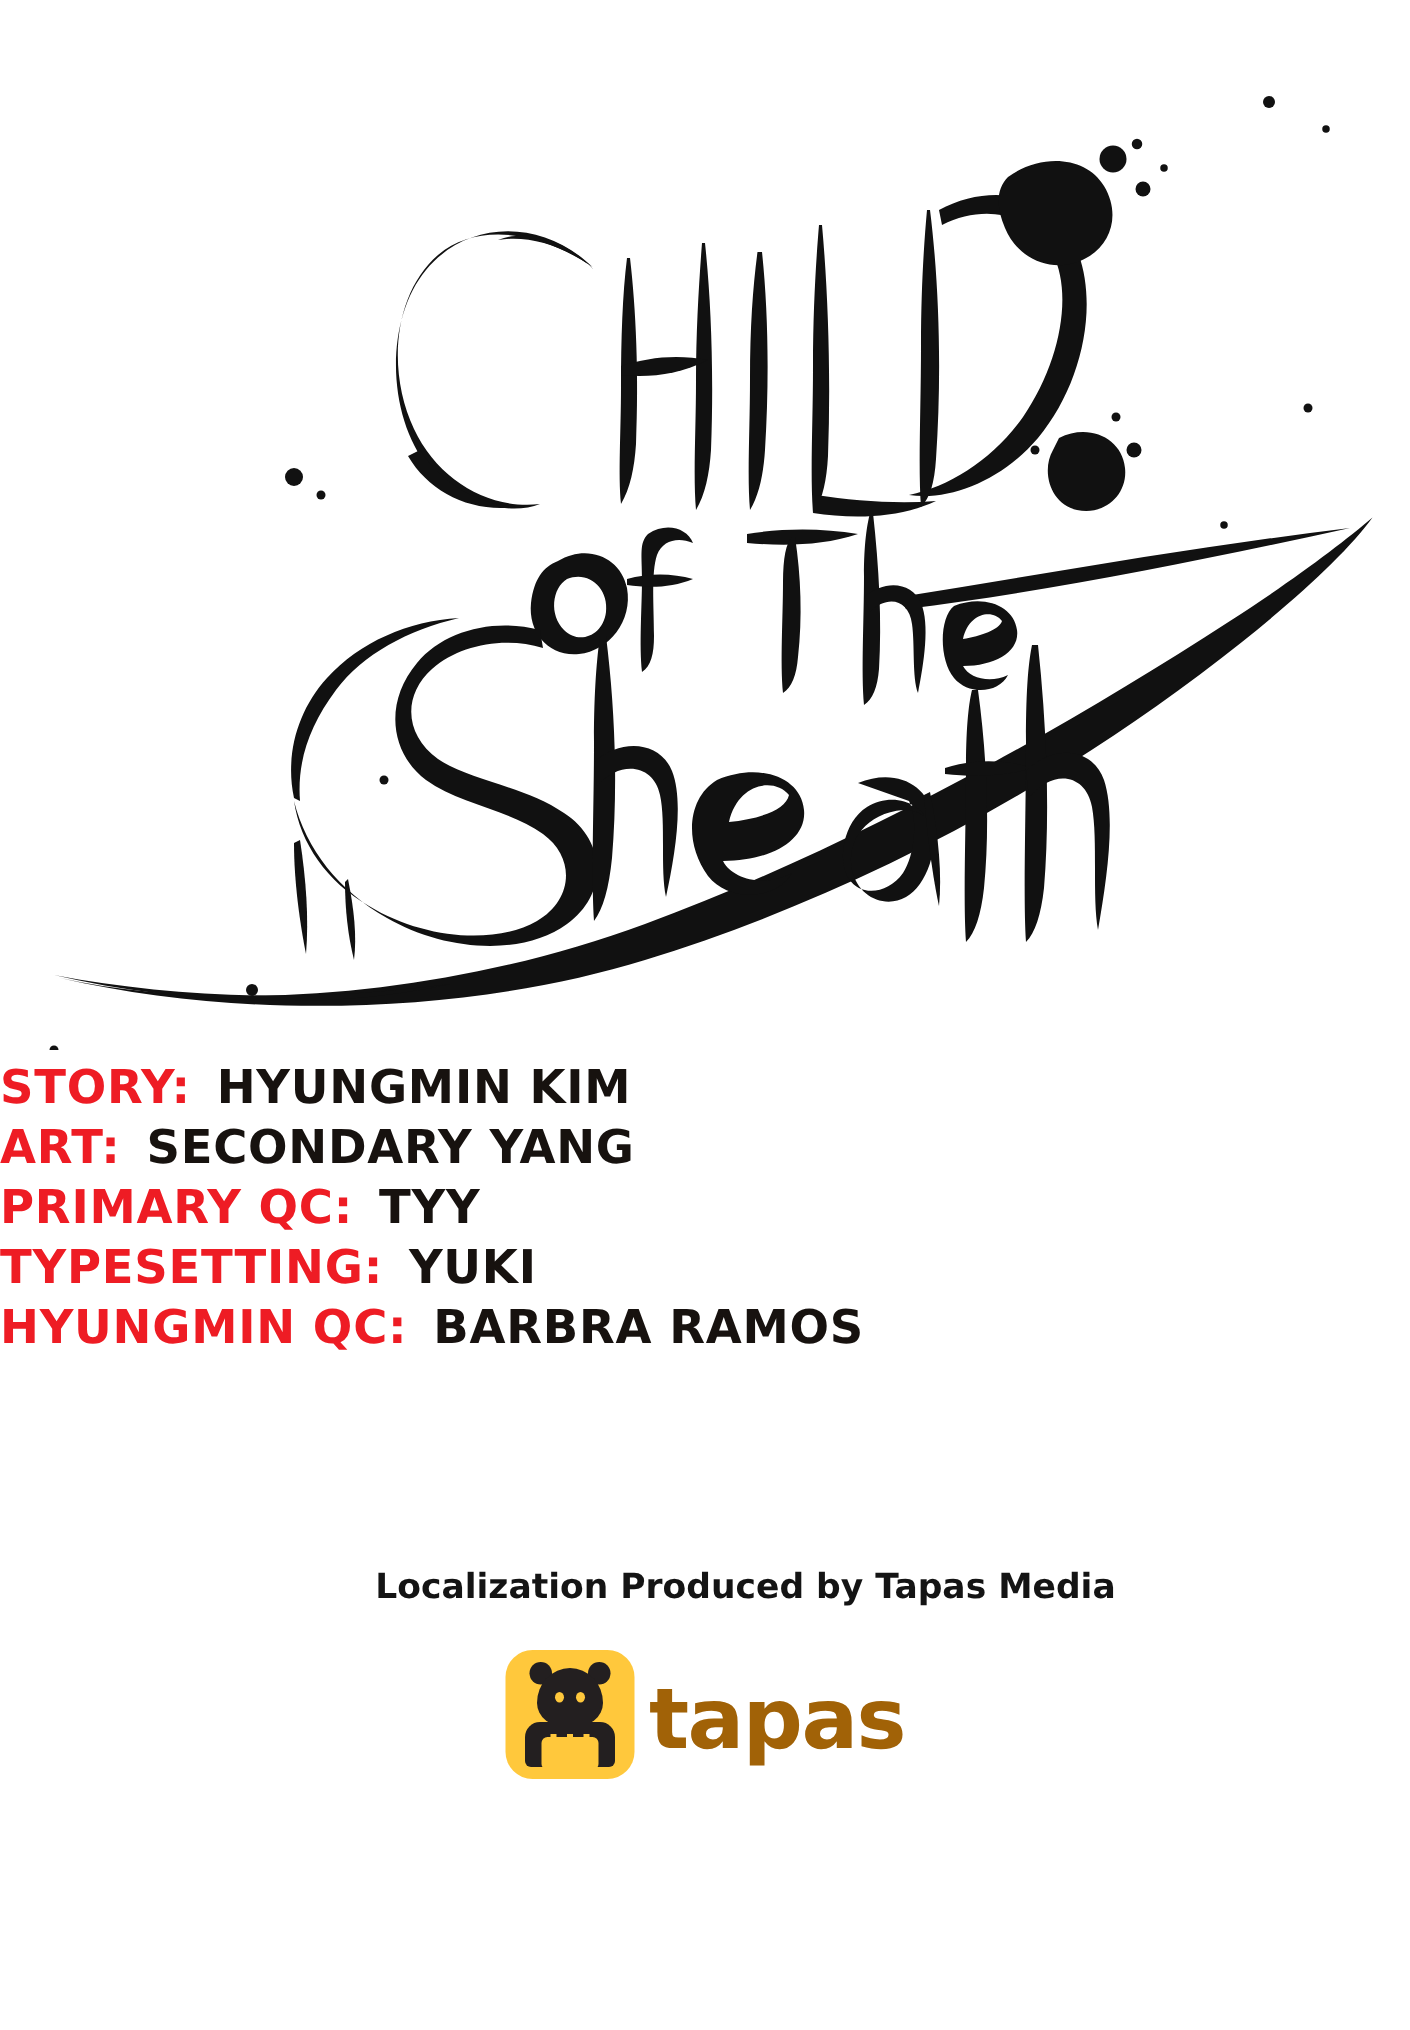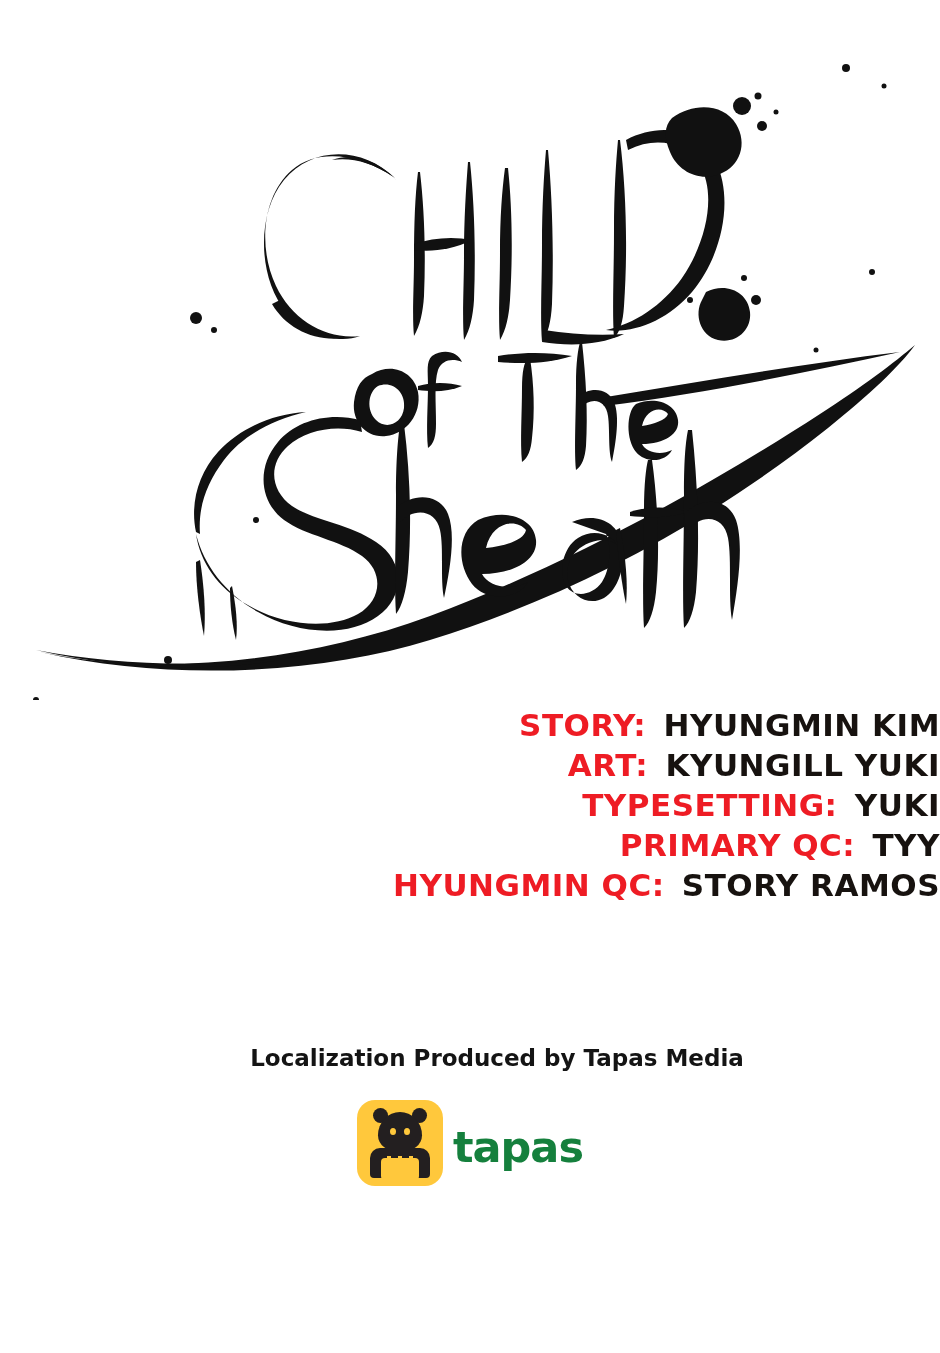--- a/index.html
+++ b/index.html
@@ -26,21 +26,21 @@
   .title-art svg {
     display: block;
   }
 
   
   .credits {
     position: absolute;
     left: 0;
     top: 705px;
     width: 940px;
-    text-align: right;
+    text-align: left;
   }
   .credit-line {
     font-family: "DejaVu Sans", sans-serif;
     font-weight: bold;
     font-size: 31px;
     letter-spacing: 0.5px;
     line-height: 40px;
     white-space: nowrap;
     color: #1a1a1a;
   }
@@ -139,22 +139,22 @@
     height: 7px;
     background: #ffc83c;
   }
   .bear-dash.d1 { left: 30px; }
   .bear-dash.d2 { left: 41px; }
   .bear-dash.d3 { left: 52px; }
 
   .tapas-word {
     font-family: "DejaVu Sans", sans-serif;
     font-weight: bold;
-    font-size: 43px;
-    color: #15803d;
+    font-size: 56px;
+    color: #a16207;
     letter-spacing: -1px;
     line-height: 62px;
     transform: translateY(4px);
   }
 </style>
 </head>
 <body>
 
 <div class="title-art">
   <svg width="940" height="700" viewBox="0 0 940 700" xmlns="http://www.w3.org/2000/svg" aria-hidden="true">
@@ -238,33 +238,33 @@
   </svg>
 </div>
 
 <div class="credits">
   <div class="credit-line">
     <span class="role">STORY:</span>
     <span class="value">HYUNGMIN KIM</span>
   </div>
   <div class="credit-line">
     <span class="role">ART:</span>
-    <span class="value">KYUNGILL YUKI</span>
+    <span class="value">SECONDARY YANG</span>
+  </div>
+  <div class="credit-line">
+    <span class="role">PRIMARY QC:</span>
+    <span class="value">TYY</span>
   </div>
   <div class="credit-line">
     <span class="role">TYPESETTING:</span>
     <span class="value">YUKI</span>
   </div>
   <div class="credit-line">
-    <span class="role">PRIMARY QC:</span>
-    <span class="value">TYY</span>
-  </div>
-  <div class="credit-line">
     <span class="role">HYUNGMIN QC:</span>
-    <span class="value">STORY RAMOS</span>
+    <span class="value">BARBRA RAMOS</span>
   </div>
 </div>
 
 <div class="localization">Localization Produced by Tapas Media</div>
 
 <div class="logo-row">
   <div class="tapas-mark">
     <div class="bear-ear left"></div>
     <div class="bear-ear right"></div>
     <div class="bear-head"></div>

